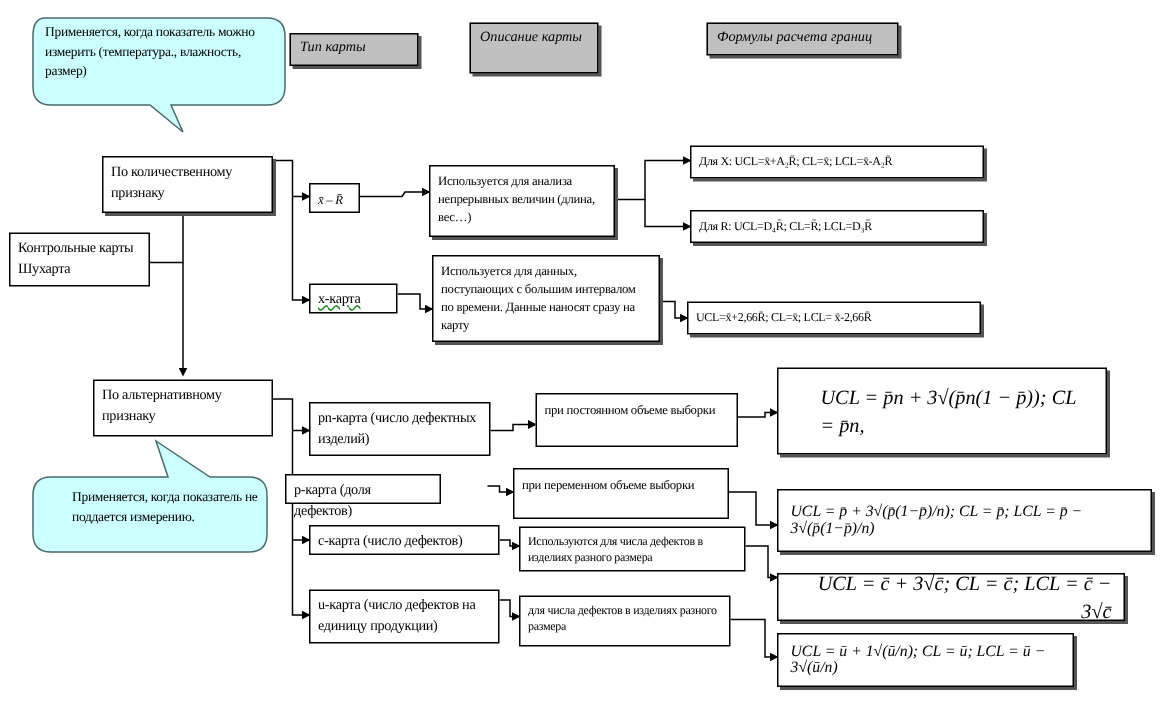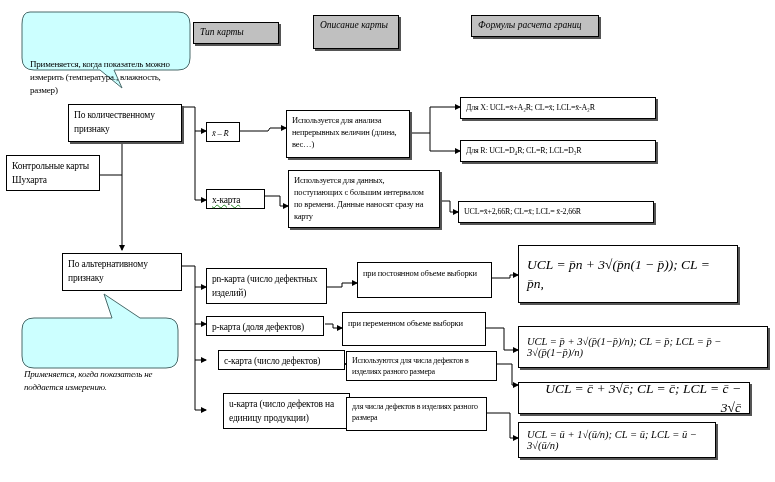--- a/index.html
+++ b/index.html
@@ -9,21 +9,21 @@
          font-size: 9.5px; line-height: 14px; padding: 3px 5px; letter-spacing: -0.2px; }
   .box.shadow { box-shadow: 2px 2px 0 #555; }
   .hdr { position: absolute; background: #c0c0c0; border: 1px solid #000; box-sizing: border-box;
          font-style: italic; font-size: 9.5px; line-height: 14px; padding: 2px 6px; box-shadow: 2px 2px 0 #555; }
   .formula { position: absolute; background: #fff; border: 1px solid #000; box-sizing: border-box;
              font-style: italic; box-shadow: 2px 2px 0 #555; padding: 3px 8px; display:flex; align-items:center; }
   .f-big { font-size: 13.5px; line-height: 19px; }
   .f-mid { font-size: 10.5px; }
   .squig { text-decoration: underline wavy #2a8a2a; text-decoration-thickness: 1px; }
   svg.wires { position:absolute; left:0; top:0; }
-  .callout-text { position:absolute; font-size:9px; line-height:13px; letter-spacing:-0.2px;margin-top:43px; }
+  .callout-text { position:absolute; font-size:9px; line-height:13px; letter-spacing:-0.2px; }
 </style>
 </head>
 <body>
 
 <svg class="wires" width="775" height="482">
   <defs>
     <marker id="arr" markerWidth="6" markerHeight="6" refX="5" refY="3" orient="auto">
       <path d="M0,0 L6,3 L0,6 z" fill="#000"></path>
     </marker>
   </defs>
@@ -60,21 +60,21 @@
     <path d="M333,400 L340,400 L340,411 L346,411" marker-end="url(#arr)"></path>
 
     <path d="M492,278 L510,278 L510,275 L518,275" marker-end="url(#arr)"></path>
     <path d="M486,328 L504,328 L504,350 L518,350" marker-end="url(#arr)"></path>
     <path d="M497,364 L512,364 L512,385 L518,385" marker-end="url(#arr)"></path>
     <path d="M487,413 L510,413 L510,438 L518,438" marker-end="url(#arr)"></path>
   </g>
 </svg>
 
 <div class="callout-text" style="left:30px;top:15px;width:160px;">Применяется, когда показатель можно измерить (температура., влажность, размер)</div>
-<div class="callout-text" style="left:24px;top:325px;width:145px;font-style:italic;">Применяется, когда показатель не поддается измерению.</div>
+<div class="callout-text" style="left:48px;top:325px;width:145px;">Применяется, когда показатель не поддается измерению.</div>
 
 <div class="hdr" style="left:193px;top:22px;width:86px;height:22px;">Тип карты</div>
 <div class="hdr" style="left:313px;top:15px;width:86px;height:34px;">Описание карты</div>
 <div class="hdr" style="left:471px;top:15px;width:128px;height:22px;">Формулы расчета границ</div>
 
 <div class="box" style="left:6px;top:155px;width:94px;height:36px;">Контрольные карты Шухарта</div>
 
 <div class="box shadow" style="left:68px;top:88px;width:114px;height:38px;margin-top:16px;">По количественному признаку</div>
 <div class="box" style="left:62px;top:253px;width:120px;height:38px;">По альтернативному признаку</div>
 
@@ -82,27 +82,27 @@
 <div class="box shadow" style="left:286px;top:110px;width:124px;height:48px;font-size:8.5px;line-height:12px;">Используется для анализа непрерывных величин (длина, вес…)</div>
 <div class="box shadow" style="left:460px;top:97px;width:196px;height:22px;font-size:8px;">Для X: UCL=x̄+A₂R̄; CL=x̄; LCL=x̄-A₂R̄</div>
 <div class="box shadow" style="left:460px;top:140px;width:196px;height:22px;font-size:8px;">Для R: UCL=D₄R̄; CL=R̄; LCL=D₃R̄</div>
 
 <div class="box" style="left:206px;top:189px;width:59px;height:20px;"><span class="squig">x-карта</span></div>
 <div class="box shadow" style="left:288px;top:170px;width:152px;height:58px;font-size:8.5px;line-height:12px;">Используется для данных, поступающих с большим интервалом по времени. Данные наносят сразу на карту</div>
 <div class="box shadow" style="left:458px;top:201px;width:196px;height:22px;font-size:8px;">UCL=x̄+2,66R̄; CL=x̄; LCL= x̄-2,66R̄</div>
 
 <div class="box" style="left:206px;top:268px;width:121px;height:36px;">pn-карта (число дефектных изделий)</div>
 <div class="box" style="left:357px;top:262px;width:135px;height:36px;font-size:8.5px;">при постоянном объеме выборки</div>
-<div class="formula f-big" style="left:518px;top:245px;width:220px;height:58px;flex-direction:column;align-items:flex-start;justify-content:center;padding-left:8px;gap:20px;">
+<div class="formula f-big" style="left:518px;top:245px;width:220px;height:58px;flex-direction:column;align-items:flex-start;justify-content:center;padding-left:28px;gap:20px;">
   <div>UCL = p̄n + 3√(p̄n(1 − p̄)); CL = p̄n,</div>
 </div>
 
-<div class="box" style="left:206px;top:316px;width:118px;height:20px;">p-карта (доля дефектов)</div>
+<div class="box" style="left:190px;top:316px;width:104px;height:20px;">p-карта (доля дефектов)</div>
 <div class="box" style="left:342px;top:312px;width:144px;height:34px;font-size:8.5px;">при переменном объеме выборки</div>
 <div class="formula f-mid" style="left:518px;top:326px;width:250px;height:42px;">UCL = p̄ + 3√(p̄(1−p̄)/n); CL = p̄; LCL = p̄ − 3√(p̄(1−p̄)/n)</div>
 
-<div class="box" style="left:206px;top:350px;width:127px;height:20px;margin-left:12px;">c-карта (число дефектов)</div>
+<div class="box" style="left:206px;top:350px;width:127px;height:20px;">c-карта (число дефектов)</div>
 <div class="box" style="left:346px;top:351px;width:151px;height:30px;font-size:8px;line-height:11px;">Используются для числа дефектов в изделиях разного размера</div>
 <div class="formula f-big" style="left:518px;top:382px;width:232px;height:32px;text-align:right;">UCL = c̄ + 3√c̄; CL = c̄; LCL = c̄ − 3√c̄</div>
 
-<div class="box" style="left:206px;top:393px;width:127px;height:36px;margin-left:17px;">u-карта (число дефектов на единицу продукции)</div>
+<div class="box" style="left:206px;top:393px;width:127px;height:36px;">u-карта (число дефектов на единицу продукции)</div>
 <div class="box" style="left:346px;top:397px;width:141px;height:34px;font-size:8px;line-height:11px;">для числа дефектов в изделиях разного размера</div>
 <div class="formula f-mid" style="left:518px;top:422px;width:198px;height:36px;">UCL = ū + 1√(ū/n); CL = ū; LCL = ū − 3√(ū/n)</div>
 
 </body></html>

